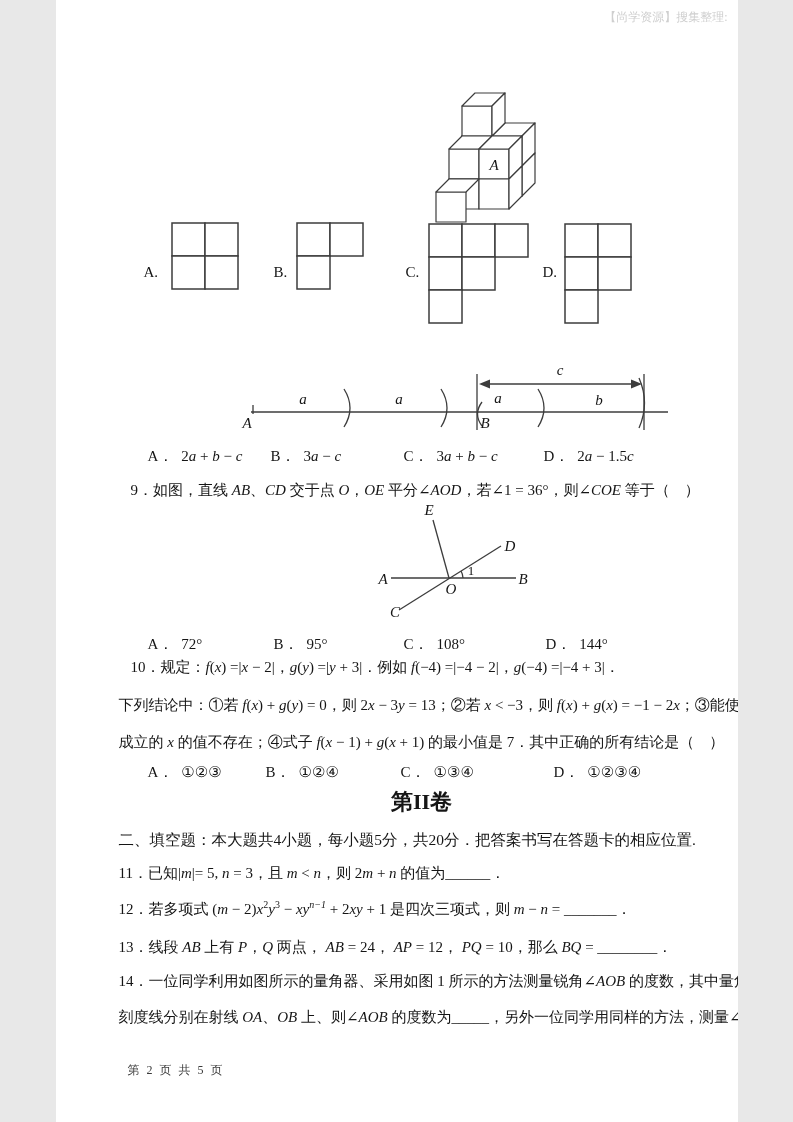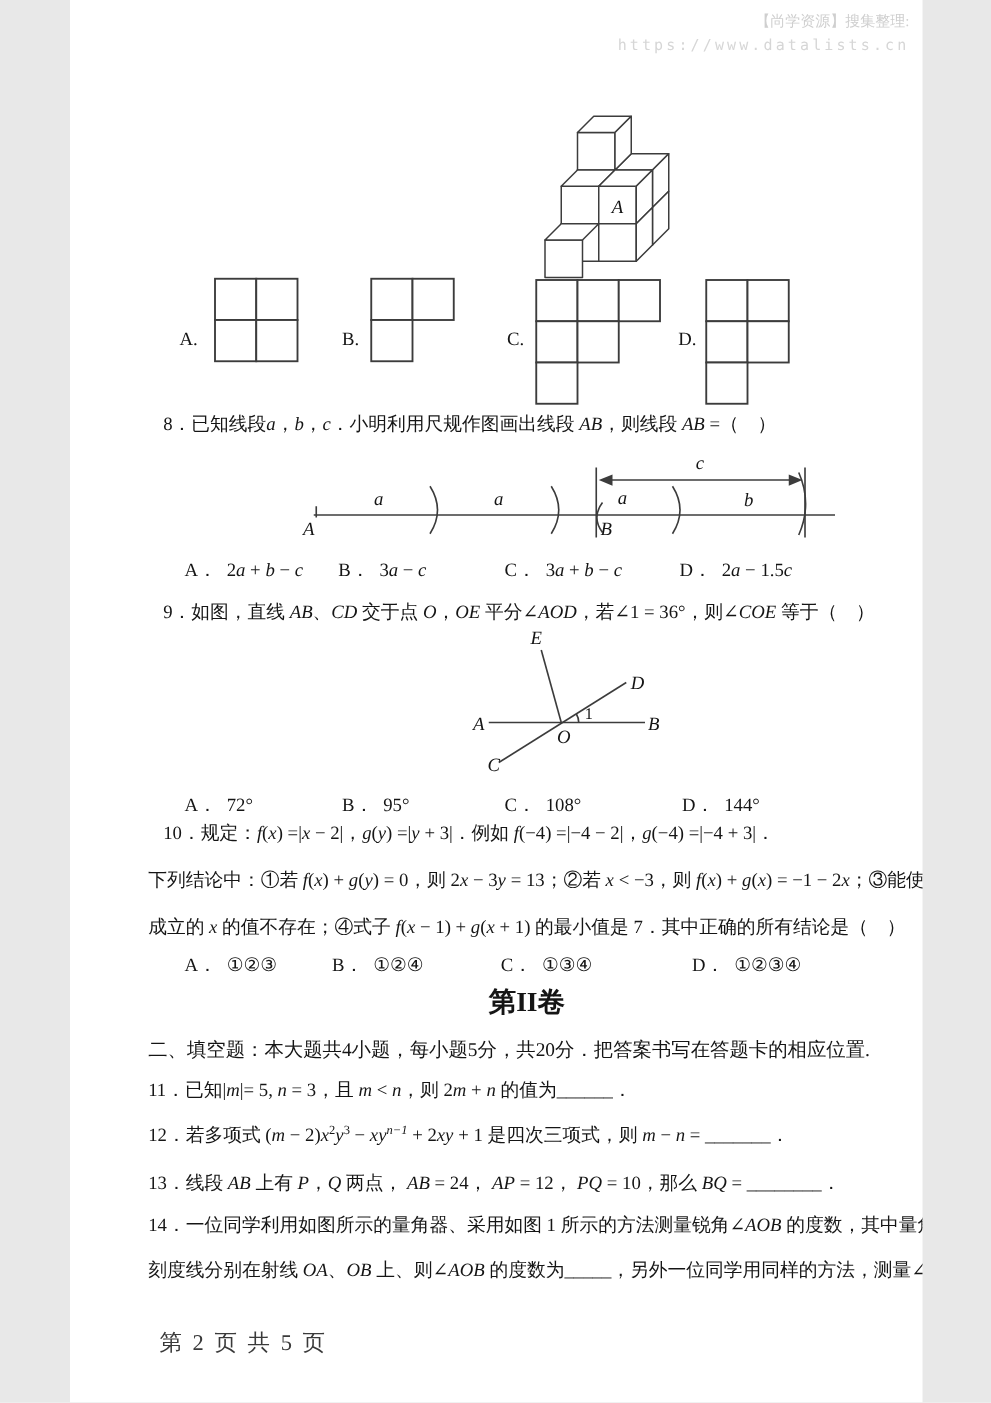--- a/index.html
+++ b/index.html
@@ -8,34 +8,33 @@
   .abs{position:absolute;}
   .qline{white-space:nowrap;line-height:1.35;}
   .mi{font-style:italic;}
   sup{font-size:10px;line-height:0;}
   .watermark{text-align:right;color:#cfcfcf;font-size:12px;line-height:1.6;}
   .watermark .wm-url{font-family:"DejaVu Sans Mono","Liberation Mono",monospace;letter-spacing:2.5px;color:#d6d6d6;}
   .opt{white-space:nowrap;}
   .opt .opt-label{margin-right:8px;}
   .heading2{width:100%;text-align:center;font-weight:bold;font-size:22px;}
   .section-line{font-weight:normal;font-size:15.5px;white-space:nowrap;}
-  .footer{font-size:18px;color:#3a3a3a;letter-spacing:2px;}
+  .footer{font-size:12px;color:#3a3a3a;letter-spacing:2px;}
   svg{display:block;}
   .fig-stroke{stroke:#3c3c3c;fill:none;}
   .fig-fill-white{fill:#ffffff;stroke:#3c3c3c;}
   text{fill:#151515;}
 </style>
 </head>
 <body>
 
 <div class="page">
 
   <div class="abs watermark" style="top:8px; right:10px;">
     <div>【尚学资源】搜集整理:</div>
-    <div class="wm-url">https://www.datalists.cn</div>
   </div>
 
   <svg class="abs" style="left:348px; top:90px;" width="150" height="140" viewBox="0 0 150 140">
     <g stroke="#3c3c3c" stroke-width="1.2" fill="#ffffff" stroke-linejoin="round">
 
       <g>
         <rect x="58" y="46" width="30" height="30"></rect>
           <polygon points="58,46 71,33 101,33 88,46"></polygon>
           <polygon points="88,46 101,33 101,63 88,76"></polygon>
       </g>
@@ -117,21 +116,20 @@
   <svg class="abs" style="left:507px; top:222px;" width="70" height="103" viewBox="0 0 70 103">
     <g class="fig-fill-white" stroke-width="1.5">
       <rect x="2" y="2" width="33" height="33"></rect>
         <rect x="35" y="2" width="33" height="33"></rect>
       <rect x="2" y="35" width="33" height="33"></rect>
         <rect x="35" y="35" width="33" height="33"></rect>
       <rect x="2" y="68" width="33" height="33"></rect>
     </g>
   </svg>
 
-  <div class="abs qline" style="left:75px; top:330px;"><span>8．已知线段</span><span class="mi">a</span><span>，</span><span class="mi">b</span><span>，</span><span class="mi">c</span><span>．小明利用尺规作图画出线段 </span><span class="mi">AB</span><span>，则线段 </span><span class="mi">AB</span><span> =（　）</span></div>
 
   <svg class="abs" style="left:160px; top:362px;" width="470" height="78" viewBox="0 0 470 78">
     <g class="fig-stroke" stroke-width="1.3">
       <line x1="35" y1="50" x2="452" y2="50"></line>
       <line x1="37" y1="43" x2="37" y2="52"></line>
       <path d="M128 27 Q140 46 128 65"></path>
       <path d="M225 27 Q237 46 225 65"></path>
       <line x1="261" y1="12" x2="261" y2="68"></line>
       <path d="M266 40 Q257 52 266 64"></path>
       <path d="M322 27 Q334 46 322 65"></path>

